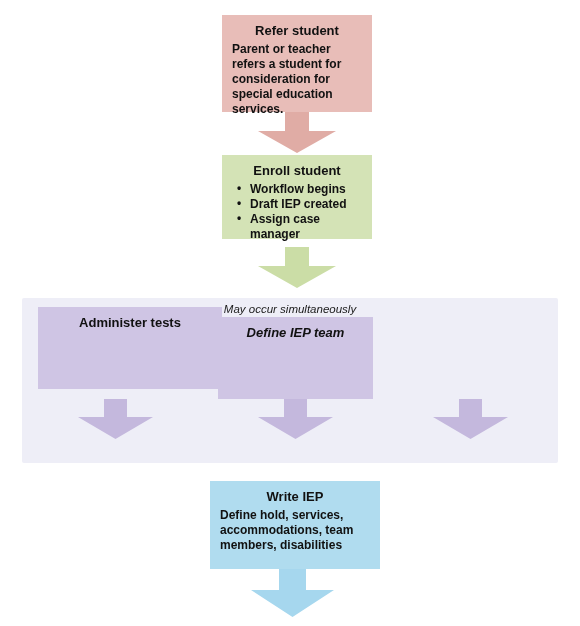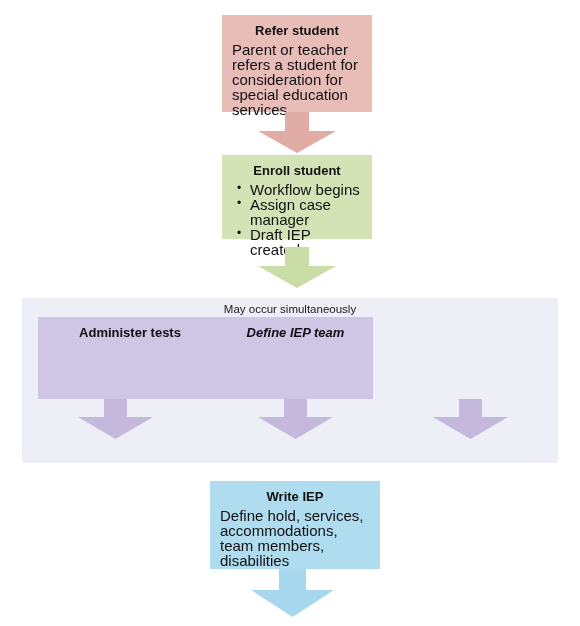--- a/index.html
+++ b/index.html
@@ -31,23 +31,24 @@
   }
   .node .title {
     font-size: 13px;
     font-weight: bold;
     text-align: center;
     line-height: 16px;
     margin: 0 0 3px 0;
     color: #111111;
   }
   .node .body {
-    font-size: 15px;
+    font-size: 12px;
     line-height: 15px;
     color: #111111;
+    font-weight: bold;
   }
   .node ul {
     margin: 0;
     padding: 0 0 0 16px;
     list-style: none;
   }
   .node ul li {
     position: relative;
     padding-left: 2px;
     line-height: 15px;
@@ -68,20 +69,21 @@
 
   
   #parallel-group {
     position: absolute;
     background: #eeeef7;
     border-radius: 2px;
   }
   #parallel-note {
     position: absolute;
     font-size: 11.5px;
+    font-style: italic;
     color: #1a1a1a;
     text-align: center;
     width: 100%;
     line-height: 14px;
   }
 </style>
 </head>
 <body>
 
 <div class="stage">
@@ -94,36 +96,36 @@
   <div class="arrow" style="left:258px; top:112px; width:78px; height:41px;">
     <svg width="78" height="41" viewBox="0 0 78 41" xmlns="http://www.w3.org/2000/svg">
       <polygon points="27,0 51,0 51,19 78,19 39,41 0,19 27,19" fill="#e0aca5"></polygon>
     </svg>
   </div>
 
   <div class="node" id="node-enroll" style="left:222px; top:155px; width:150px; height:84px; background:#d4e3b6;">
     <div class="title">Enroll student</div>
     <ul class="body">
       <li>Workflow begins</li>
+      <li>Draft IEP created</li>
       <li>Assign case manager</li>
-      <li>Draft IEP created</li>
     </ul>
   </div>
 
   <div class="arrow" style="left:258px; top:247px; width:78px; height:41px;">
     <svg width="78" height="41" viewBox="0 0 78 41" xmlns="http://www.w3.org/2000/svg">
       <polygon points="27,0 51,0 51,19 78,19 39,41 0,19 27,19" fill="#cbdda6"></polygon>
     </svg>
   </div>
 
   <div id="parallel-group" style="left:22px; top:298px; width:536px; height:165px;">
 
     <div id="parallel-note" style="left:0px; top:4px;">May occur simultaneously</div>
 
-    <div class="node" style="left:16px; top:19px; width:184px; height:82px; background:#cfc5e4;">
+    <div class="node" style="left:16px; top:9px; width:184px; height:82px; background:#cfc5e4;">
       <div class="title">Administer tests</div>
     </div>
 
     <div class="arrow" style="left:56px; top:101px; width:75px; height:40px;">
       <svg width="75" height="40" viewBox="0 0 75 40" xmlns="http://www.w3.org/2000/svg">
         <polygon points="26,0 49,0 49,18 75,18 37.5,40 0,18 26,18" fill="#c4b8dd"></polygon>
       </svg>
     </div>
 
     <div class="node" style="left:196px; top:19px; width:155px; height:82px; background:#cfc5e4;font-style:italic;">

